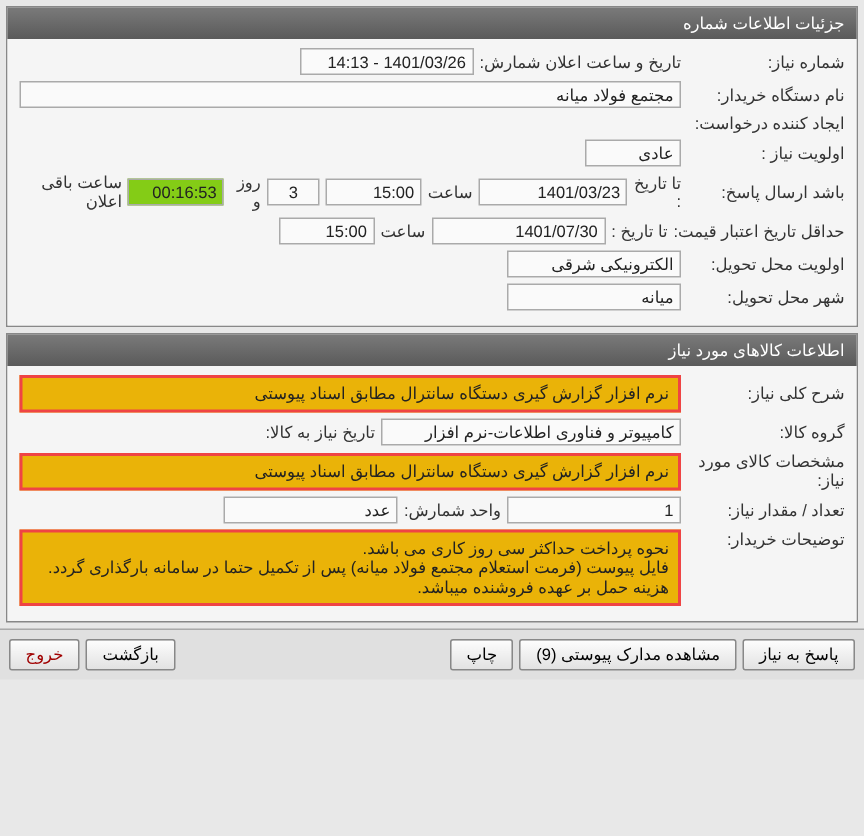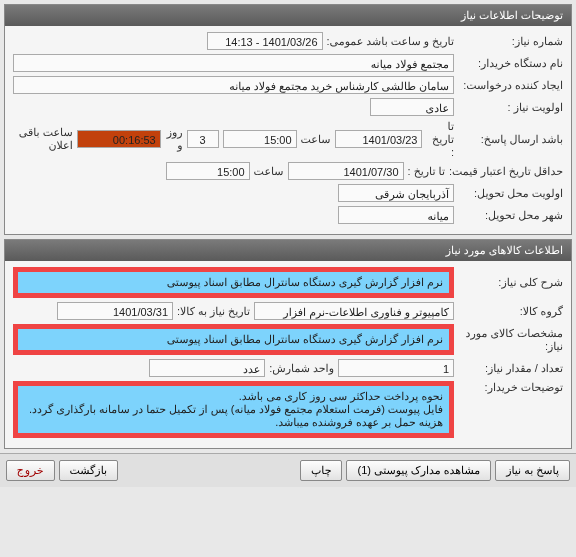--- a/index.html
+++ b/index.html
@@ -41,26 +41,26 @@
   background: #fff;
   border: 1px solid #aaa;
   padding: 2px 4px;
   font-size: 11px;
   color: #222;
   height: 18px;
   line-height: 14px;
 }
 .field.long { flex: 1; min-width: 200px; }
 .field.med { width: 116px; }
-.field.short { width: 84px; padding-left: 40px; }
+.field.short { width: 64px; padding-left: 40px; }
 .field.tiny { width: 40px; text-align: center; }
 .readonly { background: #fafafa; }
 .box {
-  border: 5px solid #ef4444;
-  background: #7dd3fc;
+  border: 2px solid #ef4444;
+  background: #eab308;
   padding: 4px 6px;
   width: 100%;
   min-height: 20px;
   font-size: 11px;
   color: #222;
 }
 .box.tall { min-height: 48px; white-space: pre-line; }
 .footer {
   display: flex;
   gap: 4px;
@@ -69,21 +69,21 @@
   border-top: 1px solid #aaa;
 }
 .btn {
   background: linear-gradient(to bottom, #fdfdfd, #e2e2e2);
   border: 1px solid #888;
   padding: 3px 10px;
   font-size: 11px;
   cursor: pointer;
   border-radius: 2px;
 }
-.btn.red { color: #a00000; font-family: Liberation Mono, monospace; }
+.btn.red { color: #a00000; }
 .link {
   color: #2a4aaa;
   text-decoration: underline;
   font-size: 11px;
   cursor: pointer;
   margin-right: 4px;
 }
 .spacer { flex: 1; }
 .inline-label { color: #333; font-size: 11px; }
 .watermark {
@@ -98,68 +98,67 @@
 }
 .content { position: relative; z-index: 1; }
 </style>
 </head>
 <body>
 
 <div class="content">
 
 <div class="panel">
   <div class="panel-header">
-    <span>توضیحات اطلاعات نیاز</span>
+    <span>جزئیات اطلاعات شماره</span>
   </div>
   <div class="panel-body">
 
     <div class="row">
       <span class="label">شماره نیاز:</span>
-      <span class="inline-label">تاریخ و ساعت باشد عمومی:</span>
+      <span class="inline-label">تاریخ و ساعت اعلان شمارش:</span>
       <span class="field med readonly">1401/03/26 - 14:13</span>
     </div>
 
     <div class="row">
       <span class="label">نام دستگاه خریدار:</span>
       <span class="field long readonly">مجتمع فولاد میانه</span>
     </div>
 
     <div class="row">
       <span class="label">ایجاد کننده درخواست:</span>
-      <span class="field long readonly">سامان طالشی کارشناس خرید مجتمع فولاد میانه</span>
     </div>
 
     <div class="row">
       <span class="label">اولویت نیاز :</span>
       <span class="field short readonly">عادی</span>
     </div>
 
     <div class="row">
       <span class="label">باشد ارسال پاسخ:</span>
       <span class="inline-label">تا تاریخ :</span>
       <span class="field med readonly">1401/03/23</span>
       <span class="inline-label">ساعت</span>
       <span class="field short readonly">15:00</span>
       <span class="field tiny readonly">3</span>
       <span class="inline-label">روز و</span>
-      <span class="field short readonly" style="background:#c2410c">00:16:53</span>
+      <span class="field short readonly" style="background:#84cc16">00:16:53</span>
       <span class="inline-label">ساعت باقی اعلان</span>
     </div>
 
     <div class="row">
       <span class="label">حداقل تاریخ اعتبار قیمت:</span>
       <span class="inline-label">تا تاریخ :</span>
       <span class="field med readonly">1401/07/30</span>
       <span class="inline-label">ساعت</span>
       <span class="field short readonly">15:00</span>
     </div>
 
     <div class="row">
       <span class="label">اولویت محل تحویل:</span>
-      <span class="field med readonly">آذربایجان شرقی</span>
+      <span class="field med readonly">الکترونیکی شرقی</span>
     </div>
 
     <div class="row">
       <span class="label">شهر محل تحویل:</span>
       <span class="field med readonly">میانه</span>
     </div>
 
   </div>
 </div>
 
@@ -171,21 +170,20 @@
 
     <div class="row">
       <span class="label">شرح کلی نیاز:</span>
       <div class="box">نرم افزار گزارش گیری دستگاه سانترال مطابق اسناد پیوستی</div>
     </div>
 
     <div class="row">
       <span class="label">گروه کالا:</span>
       <span class="field long readonly" style="max-width:200px">کامپیوتر و فناوری اطلاعات-نرم افزار</span>
       <span class="inline-label">تاریخ نیاز به کالا:</span>
-      <span class="field med readonly">1401/03/31</span>
     </div>
 
     <div class="row">
       <span class="label">مشخصات کالای مورد نیاز:</span>
       <div class="box">نرم افزار گزارش گیری دستگاه سانترال مطابق اسناد پیوستی</div>
     </div>
 
     <div class="row">
       <span class="label">تعداد / مقدار نیاز:</span>
       <span class="field med readonly" style="max-width:160px">1</span>
@@ -198,21 +196,21 @@
       <div class="box tall">نحوه پرداخت حداکثر سی روز کاری می باشد.
 فایل پیوست (فرمت استعلام مجتمع فولاد میانه) پس از تکمیل حتما در سامانه بارگذاری گردد.
 هزینه حمل بر عهده فروشنده میباشد.</div>
     </div>
 
   </div>
 </div>
 
 <div class="footer">
   <button class="btn">پاسخ به نیاز</button>
-  <button class="btn">مشاهده مدارک پیوستی (1)</button>
+  <button class="btn">مشاهده مدارک پیوستی (9)</button>
   <button class="btn">چاپ</button>
   <div class="spacer"></div>
   <button class="btn">بازگشت</button>
   <button class="btn red">خروج</button>
 </div>
 
 </div>
 
 <div class="watermark">سامانه تدارکات الکترونیکی دولت
 ۰۲۱-۴۱۹۳۴ - ۸۸۳</div>

